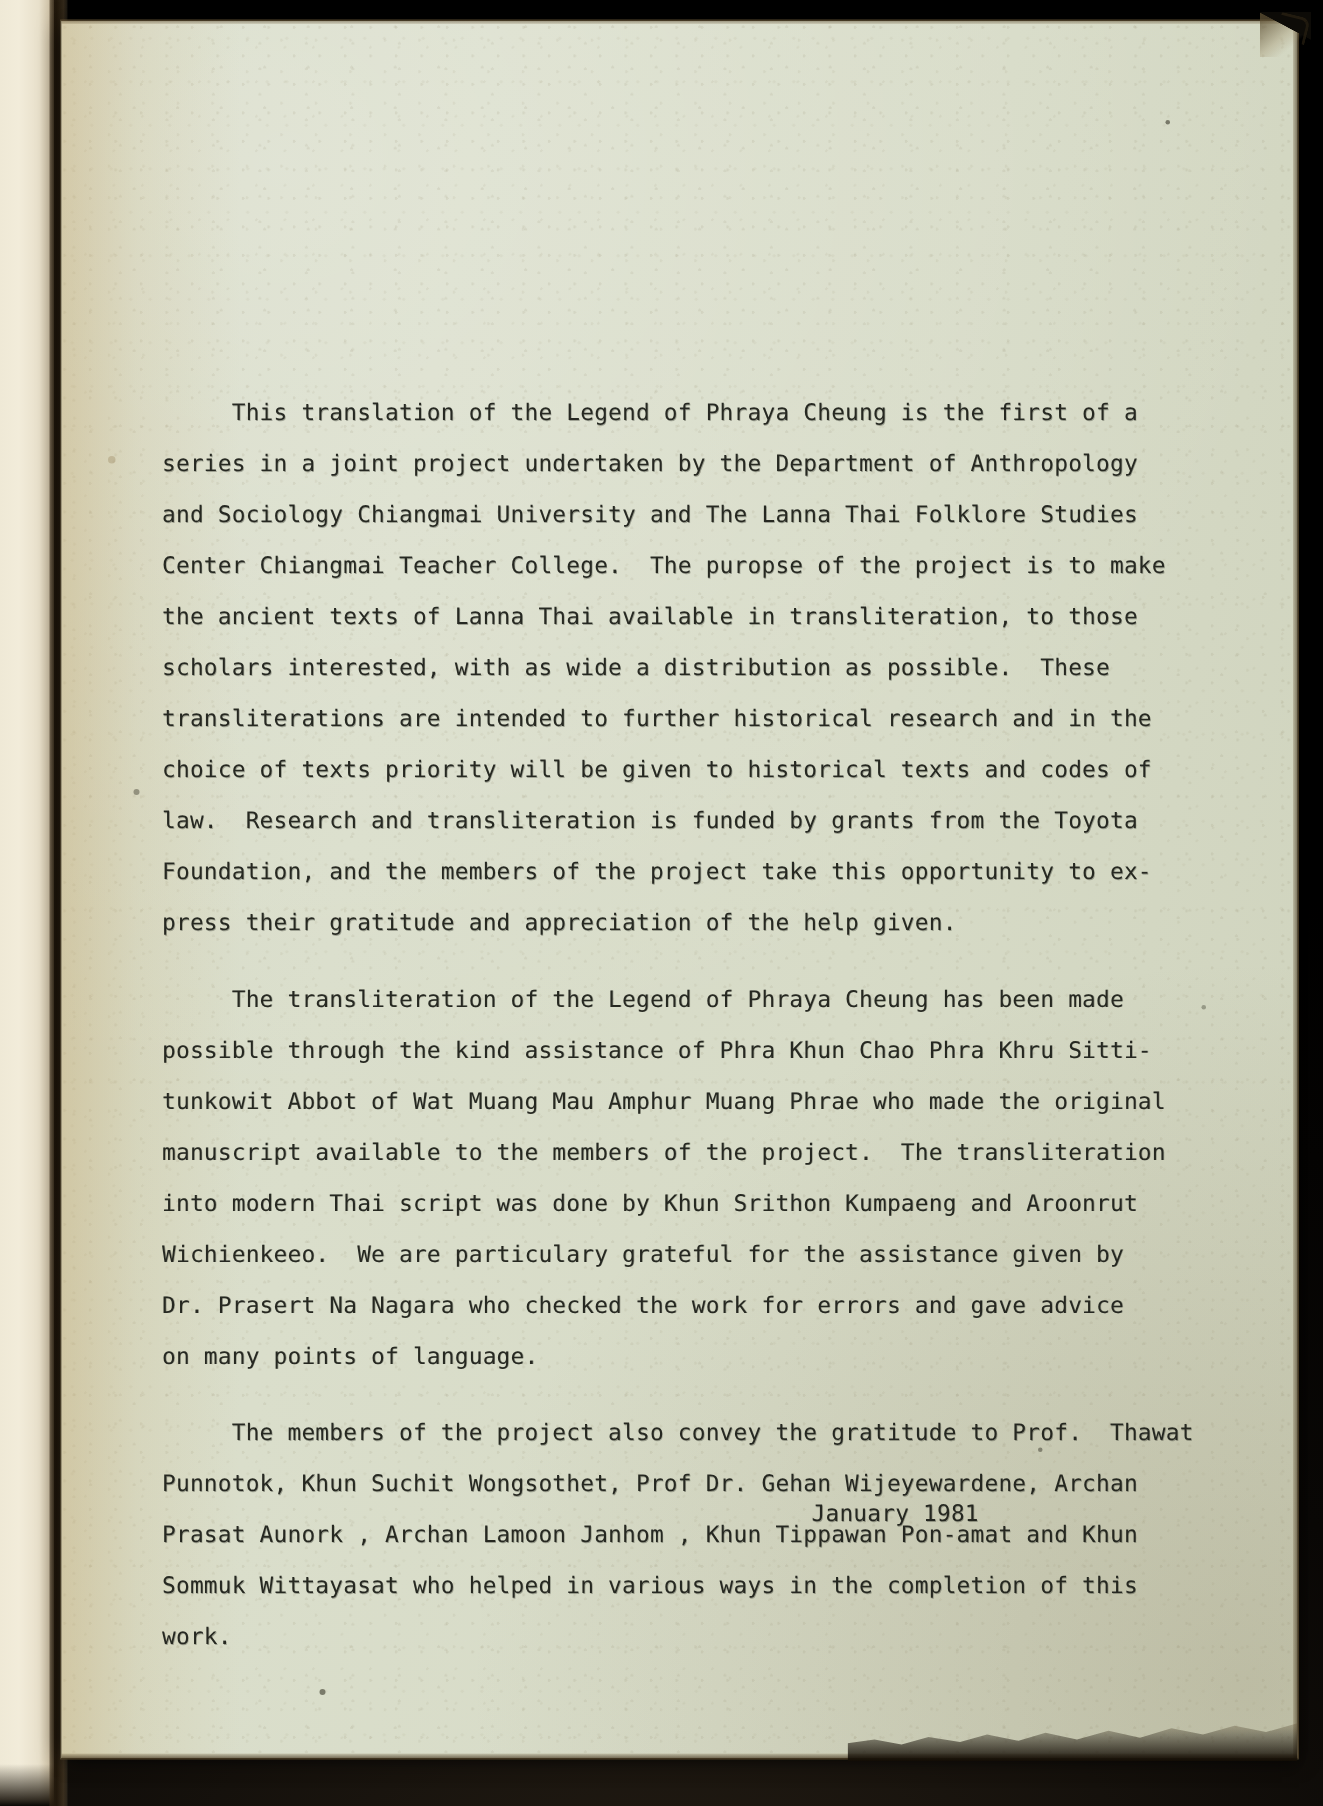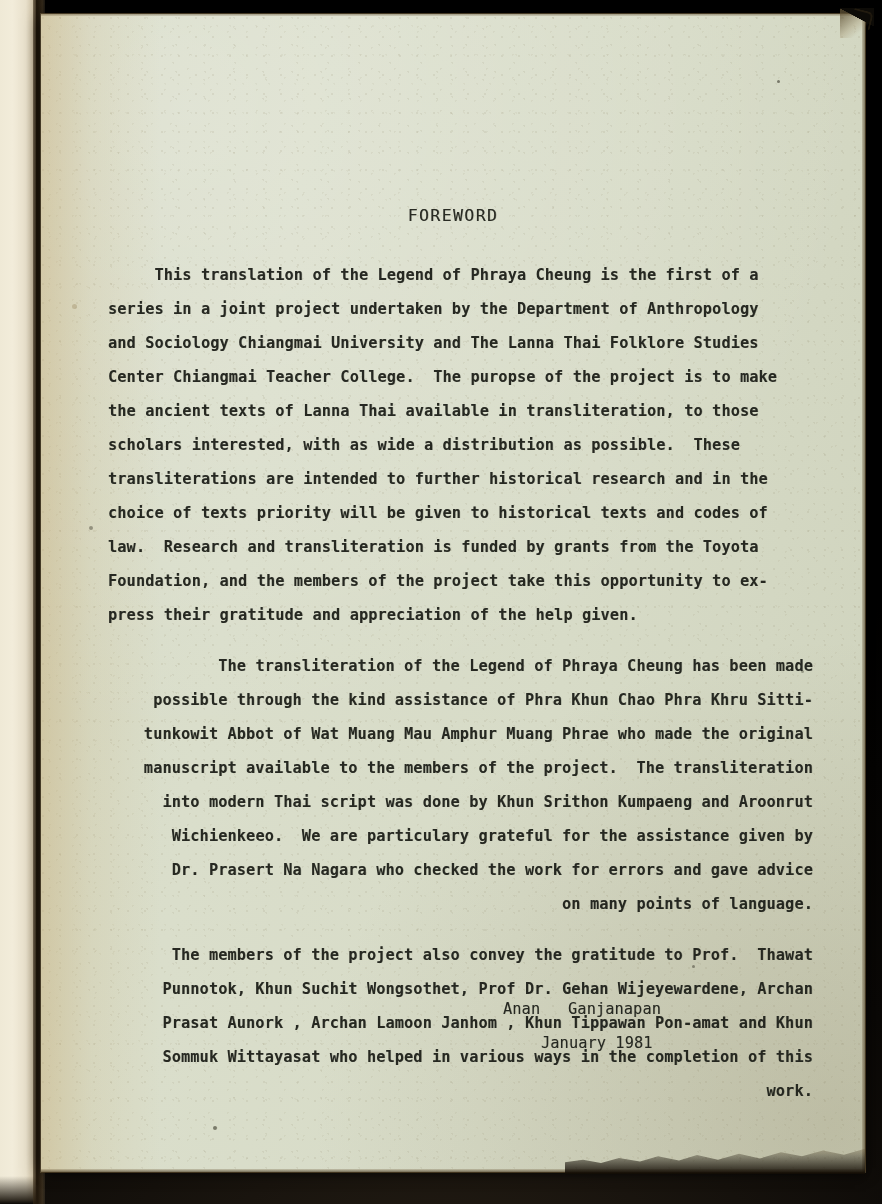--- a/index.html
+++ b/index.html
@@ -202,23 +202,22 @@
   }
 
   .para {
     margin: 0 0 12px 0;
     font-size: 15.2px;
     line-height: 34px;
     letter-spacing: 0.15px;
     white-space: pre-wrap;
     color: #1f211b;
     text-shadow: 0.45px 0.35px 0 rgba(58,60,50,.4);
-    font-weight: bold;
-  }
-  .para + .para { margin-top: 17px; text-align: right; }
+  }
+  .para + .para { margin-top: 17px; }
 
   .signature {
     position: absolute;
     left: 462px;
     top: 978px;
     font-size: 15.2px;
     line-height: 34px;
     letter-spacing: 0.15px;
     color: #1f211b;
     text-shadow: 0.45px 0.35px 0 rgba(58,60,50,.4);
@@ -257,21 +256,20 @@
 
     <span class="spec" style="left:736px;top:66px;width:3px;height:3px;"></span>
     <span class="spec" style="left:48px;top:512px;width:4px;height:4px;opacity:.4;"></span>
     <span class="spec" style="left:172px;top:1112px;width:4px;height:4px;"></span>
     <span class="spec" style="left:760px;top:656px;width:3px;height:3px;opacity:.35;"></span>
     <span class="spec" style="left:651px;top:951px;width:3px;height:3px;opacity:.45;"></span>
     <span class="spec" style="left:31px;top:290px;width:5px;height:5px;opacity:.3;background:#8a7348;"></span>
 
     <div class="typed">
 
-      <div class="doc-title">FOREWORD</div>
 
       <div class="body-block">
         <p class="para">     This translation of the Legend of Phraya Cheung is the first of a
 series in a joint project undertaken by the Department of Anthropology
 and Sociology Chiangmai University and The Lanna Thai Folklore Studies
 Center Chiangmai Teacher College.  The puropse of the project is to make
 the ancient texts of Lanna Thai available in transliteration, to those
 scholars interested, with as wide a distribution as possible.  These
 transliterations are intended to further historical research and in the
 choice of texts priority will be given to historical texts and codes of
@@ -287,21 +285,20 @@
 Dr. Prasert Na Nagara who checked the work for errors and gave advice
 on many points of language.</p>
         <p class="para">     The members of the project also convey the gratitude to Prof.  Thawat
 Punnotok, Khun Suchit Wongsothet, Prof Dr. Gehan Wijeyewardene, Archan
 Prasat Aunork , Archan Lamoon Janhom , Khun Tippawan Pon-amat and Khun
 Sommuk Wittayasat who helped in various ways in the completion of this
 work.</p>
       </div>
 
       <div class="signature">
-        <div class="sig-line">Anan   Ganjanapan</div>
         <div class="sig-line date">January 1981</div>
       </div>
 
     </div>
 
     <div class="torn-bottom"></div>
   </div>
 
   <div class="corner-fold"></div>
 

